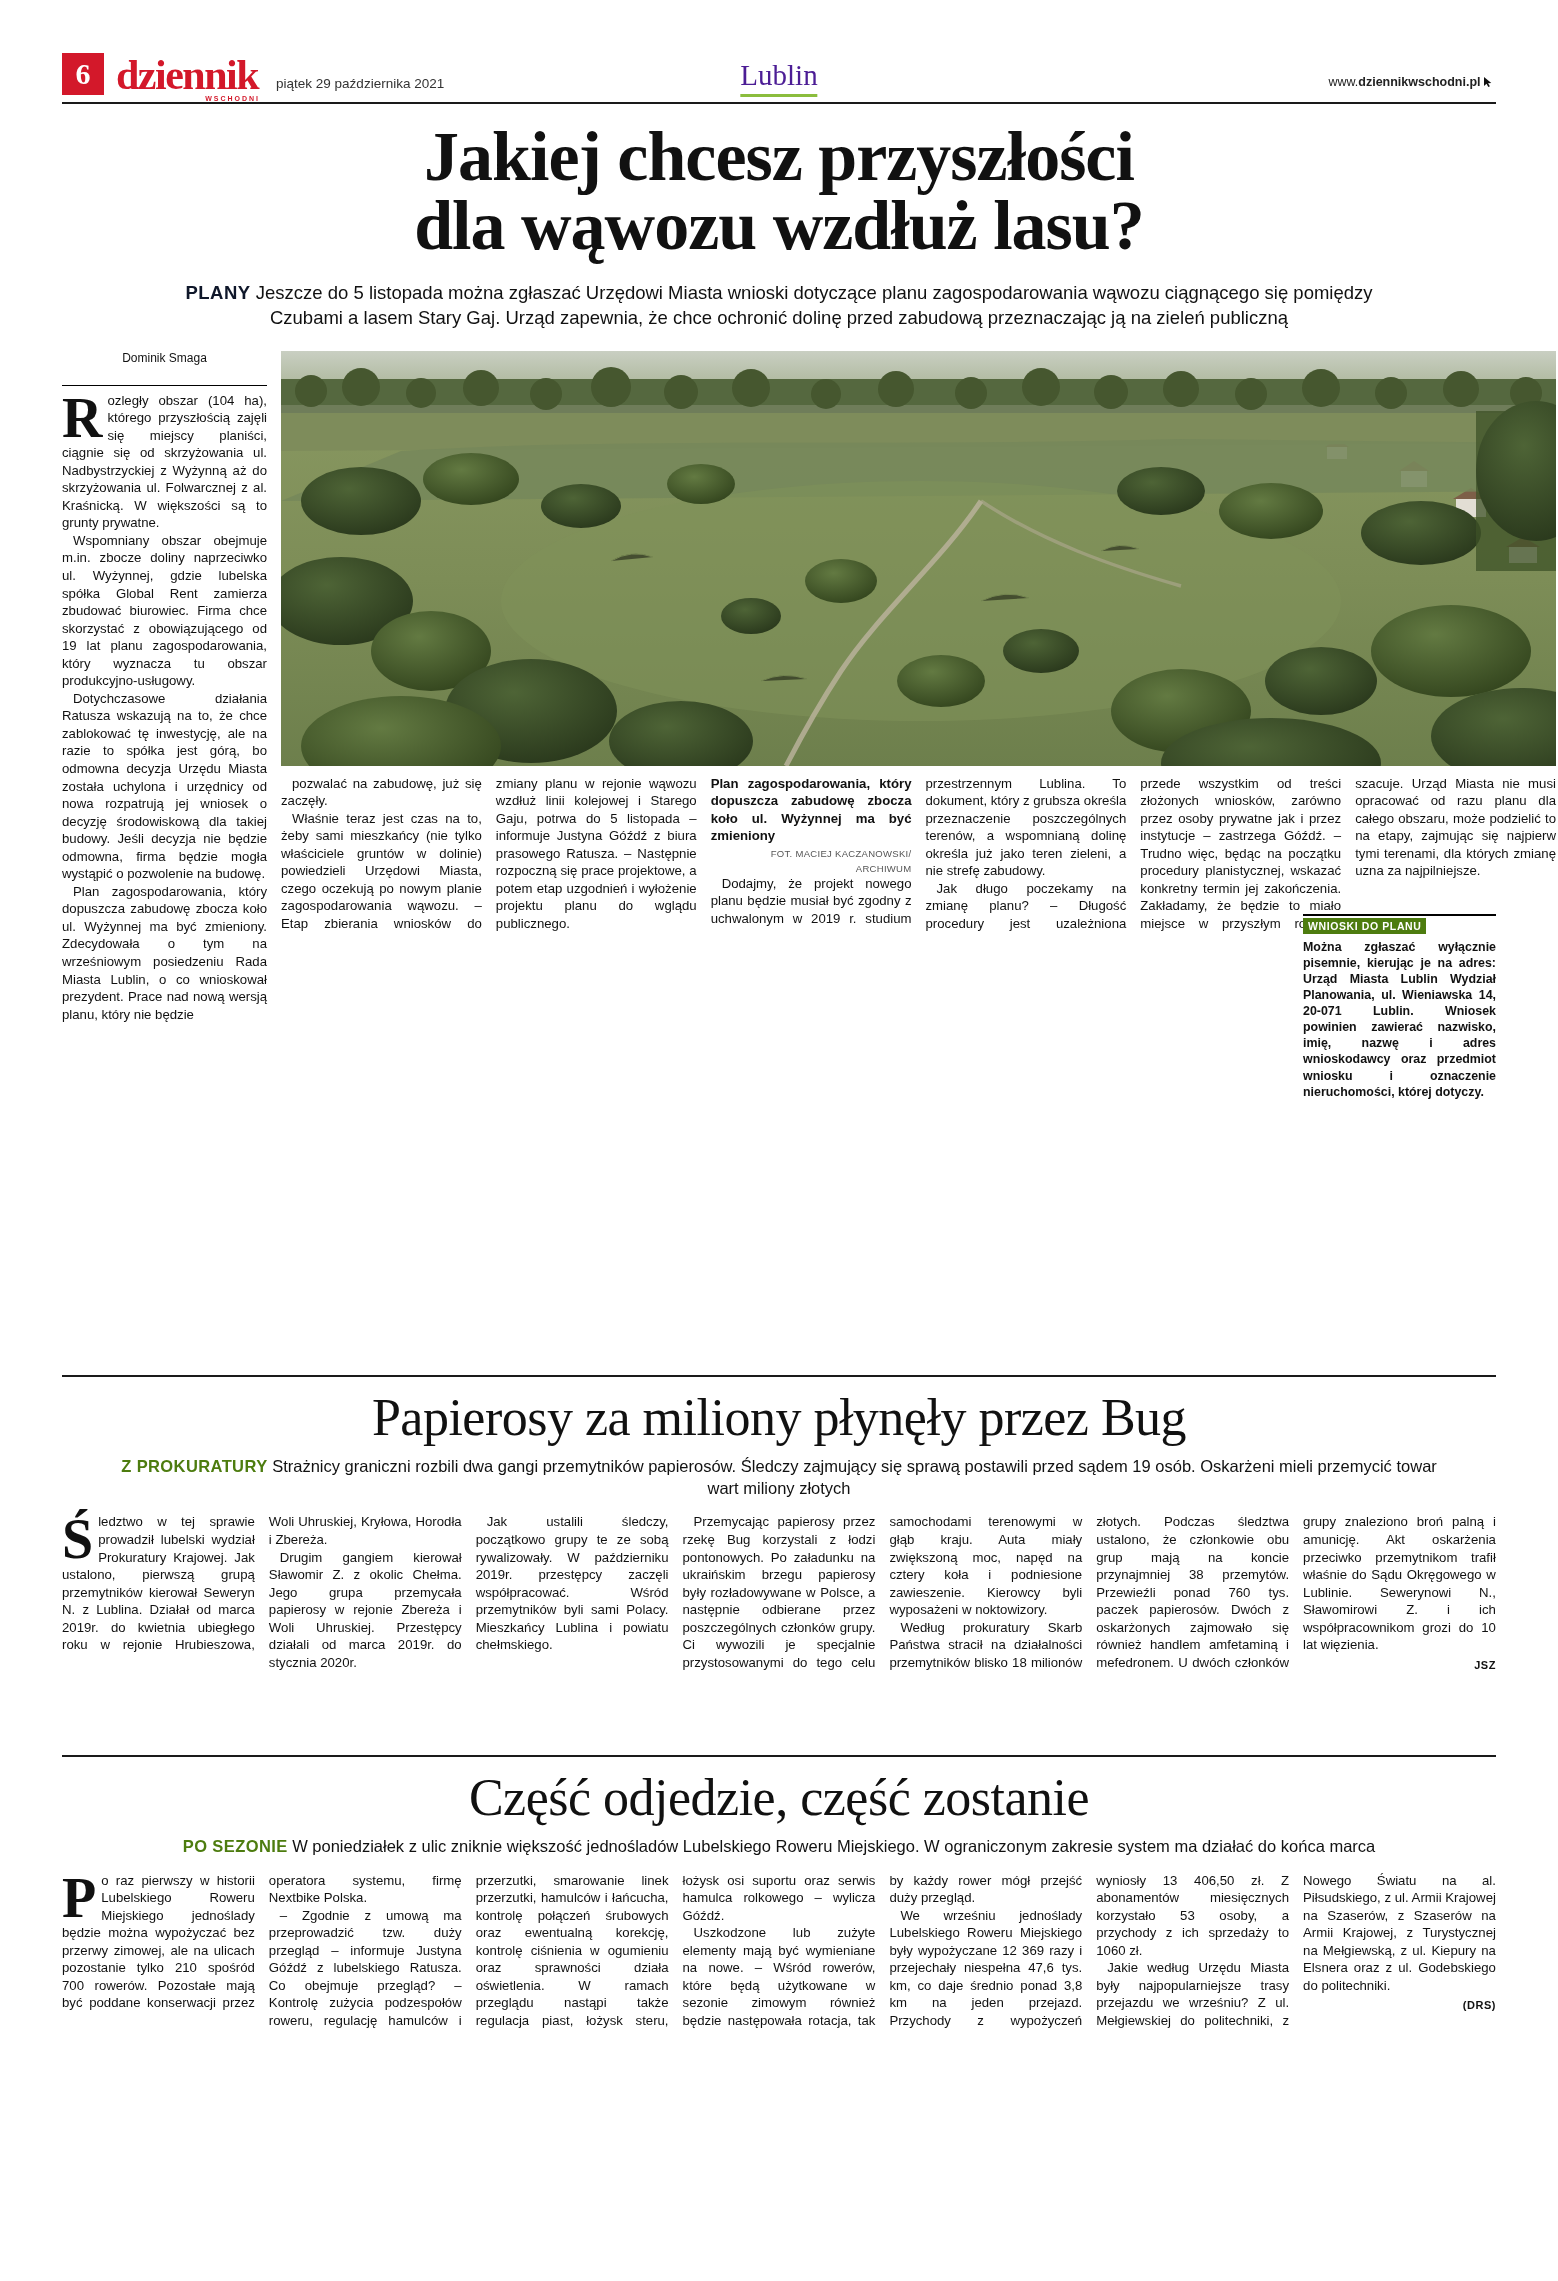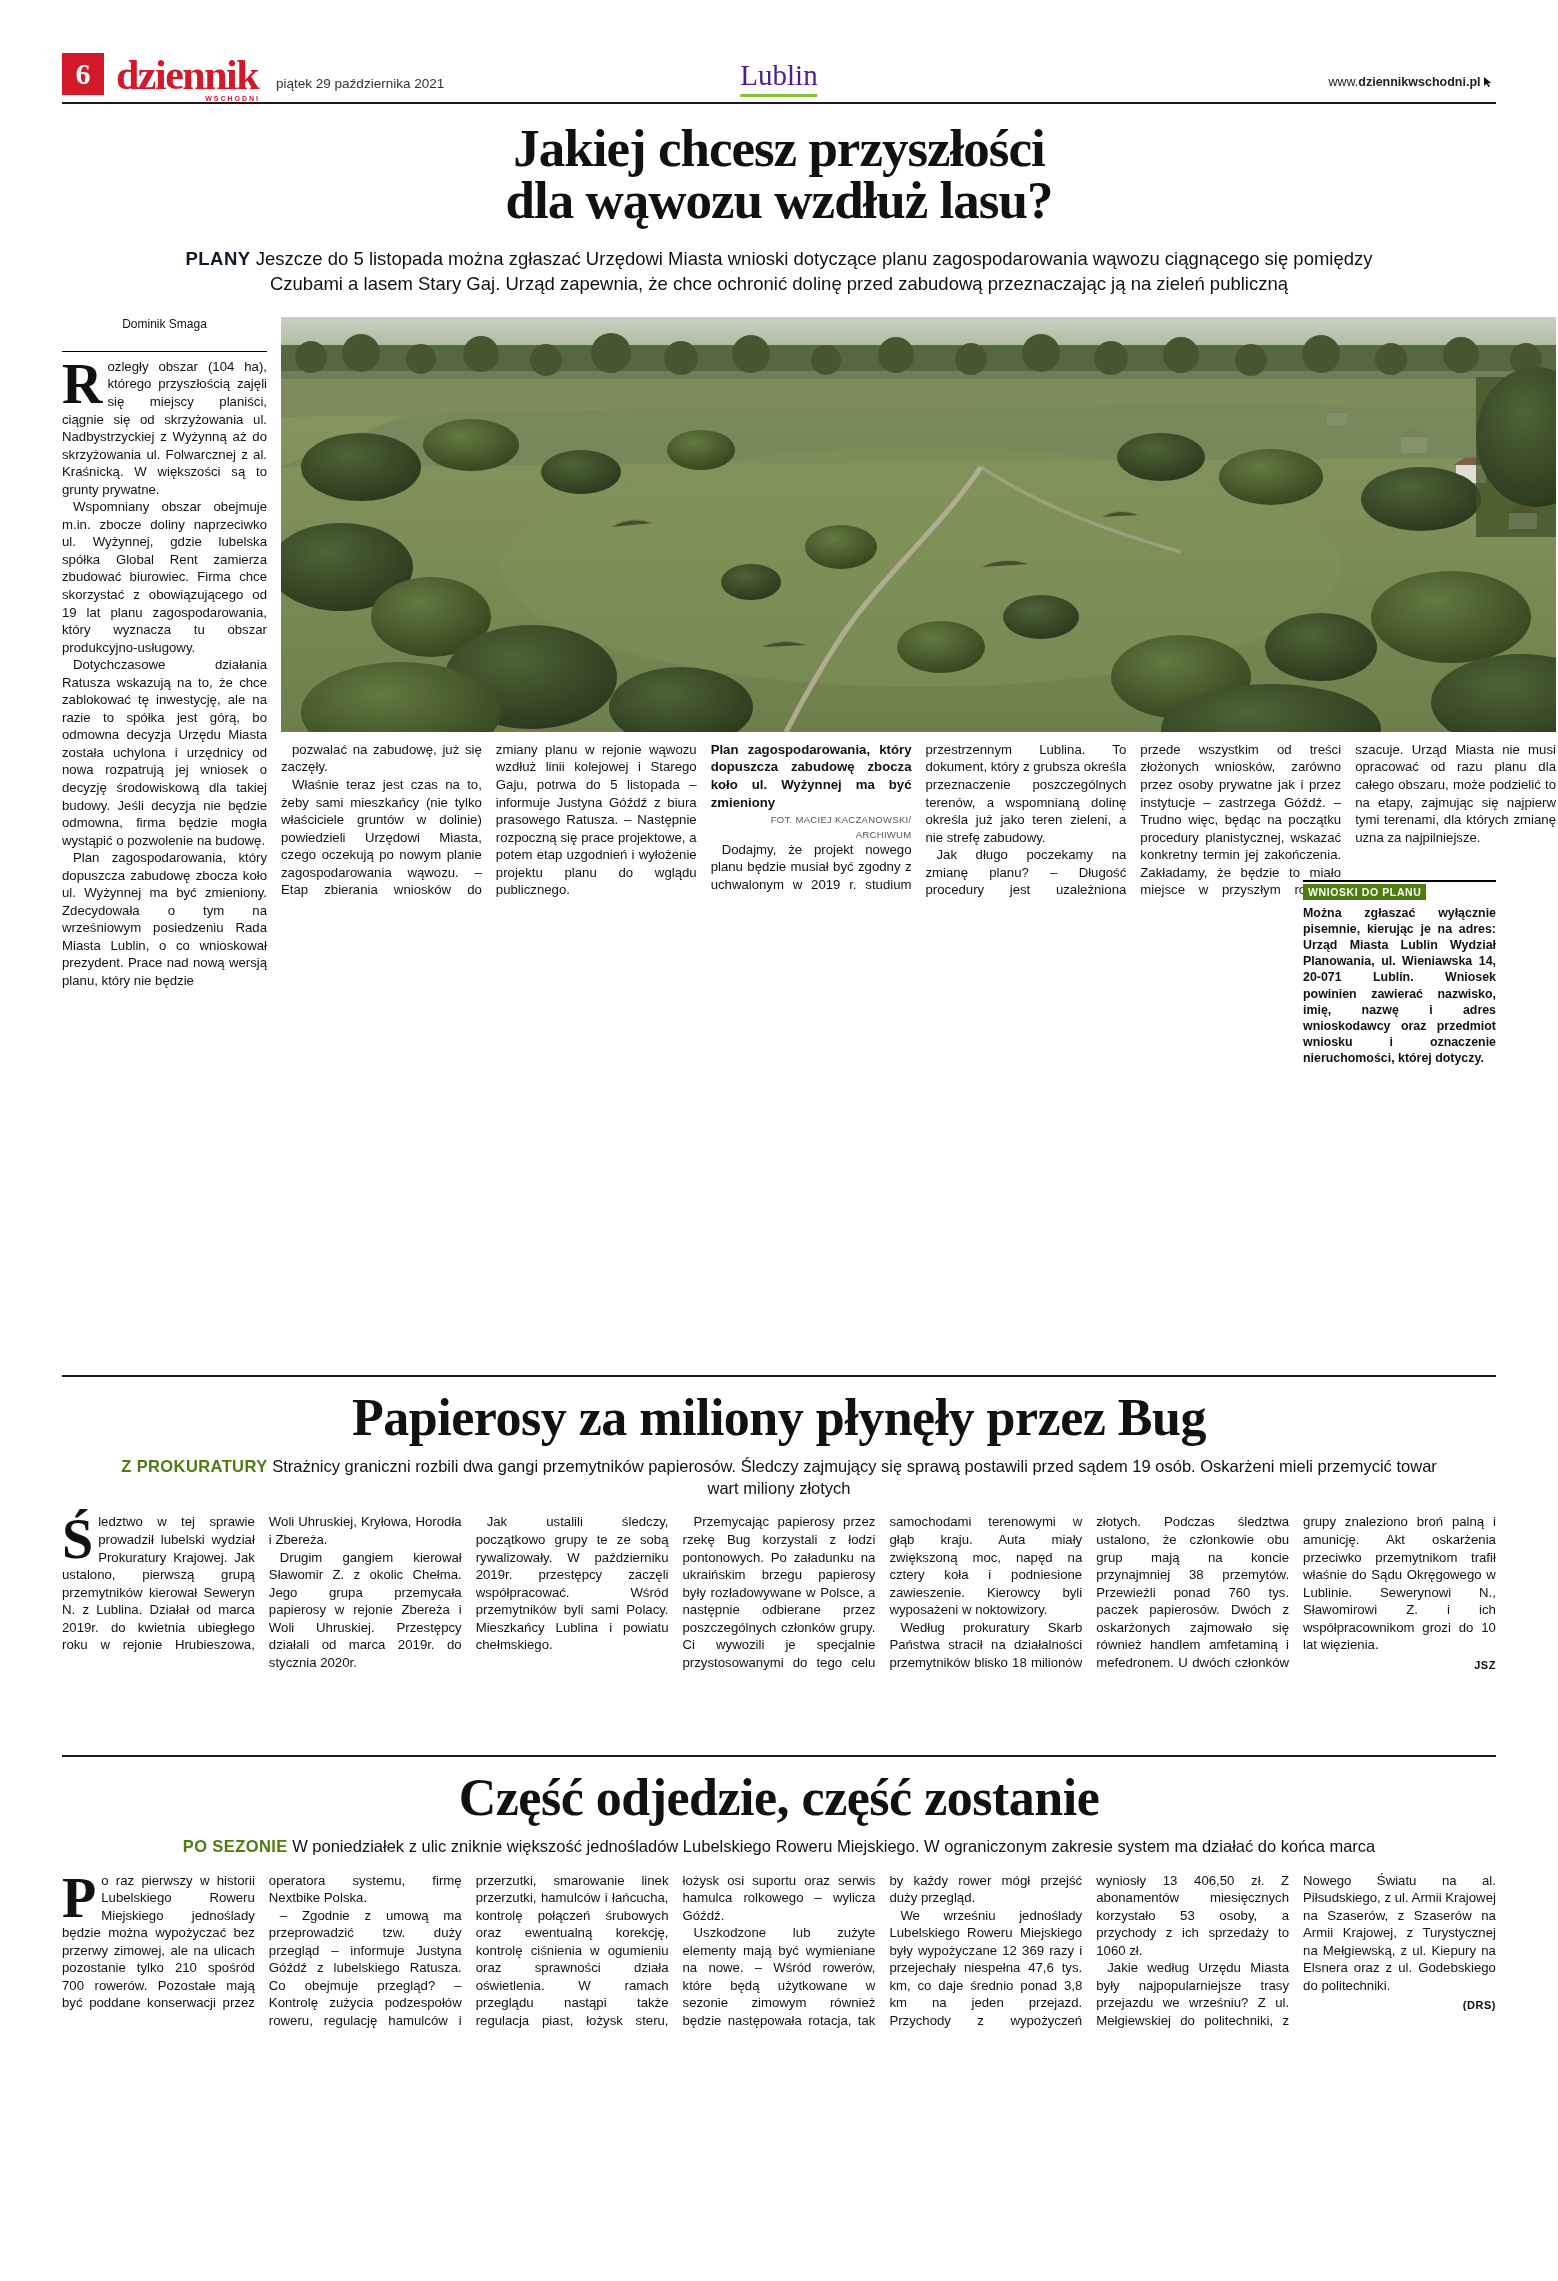--- a/index.html
+++ b/index.html
@@ -91,21 +91,21 @@
   .masthead-rule {
     height: 2px;
     background: #1a1a1a;
     margin-top: 7px;
   }
 
   
   .headline {
     font-family: "Liberation Serif", serif;
     font-weight: bold;
-    font-size: 53px;
+    font-size: 70px;
     line-height: 0.99;
     text-align: center;
     letter-spacing: -1px;
     margin-top: 18px;
   }
   .lead {
     text-align: center;
     font-size: 18.5px;
     line-height: 1.35;
     margin: 20px auto 0;
@@ -215,21 +215,21 @@
   
   hr.sep {
     border: 0;
     border-top: 2px solid #1a1a1a;
     margin: 0;
   }
   .sec2 { position: absolute; left: 62px; top: 1375px; width: 1434px; }
   .sec3 { position: absolute; left: 62px; top: 1755px; width: 1434px; }
   .sec-head {
     font-family: "Liberation Serif", serif;
-    font-weight: bold;
+    font-weight: normal;
     font-size: 52px;
     text-align: center;
     line-height: 1.05;
     margin-top: 14px;
     letter-spacing: -0.5px;
   }
   .sec-lead {
     text-align: center;
     font-size: 16.5px;
     line-height: 1.33;

